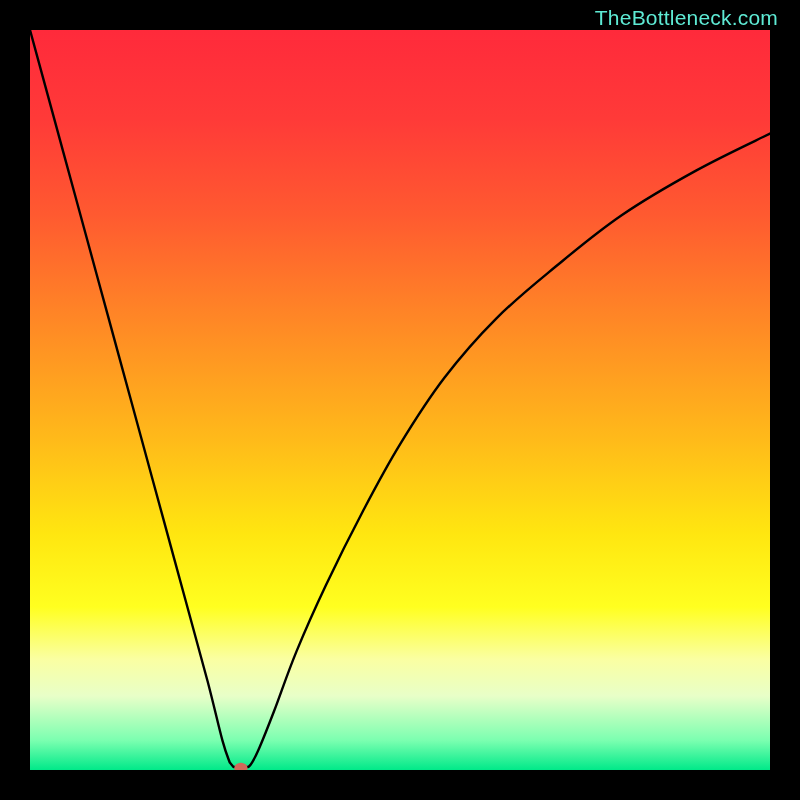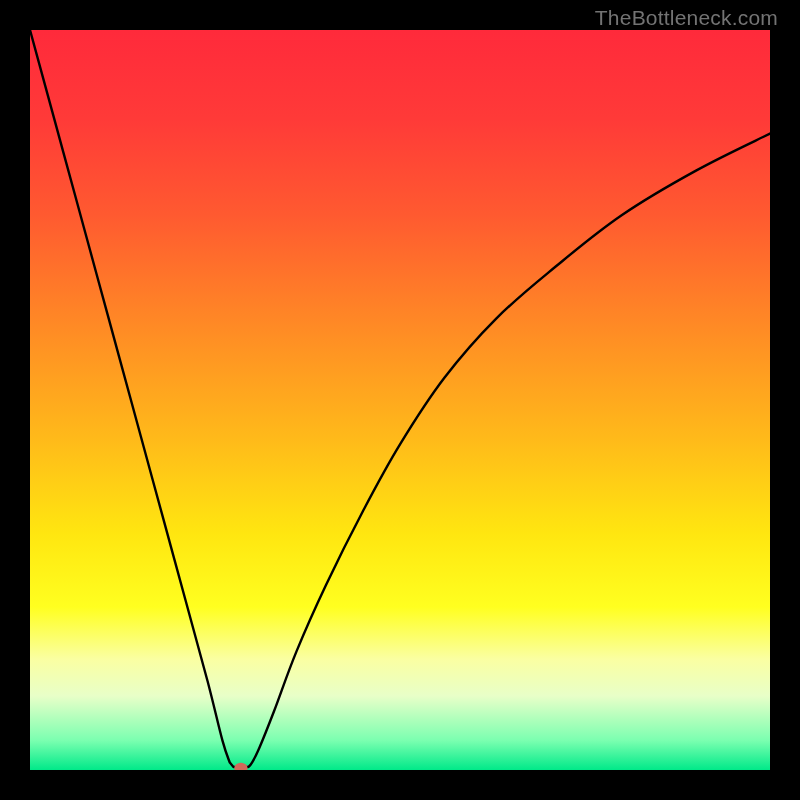--- a/index.html
+++ b/index.html
@@ -38,21 +38,21 @@
     position: absolute;
     top: 0;
     left: 0;
     width: 100%;
     height: 100%;
   }
   .watermark {
     position: absolute;
     top: 6px;
     right: 22px;
-    color: #737373;
+    color: #5eead4;
     font-size: 21px;
     font-weight: 500;
     letter-spacing: 0.2px;
     user-select: none;
   }
 </style>
 </head>
 <body>
 
 <div class="frame">

